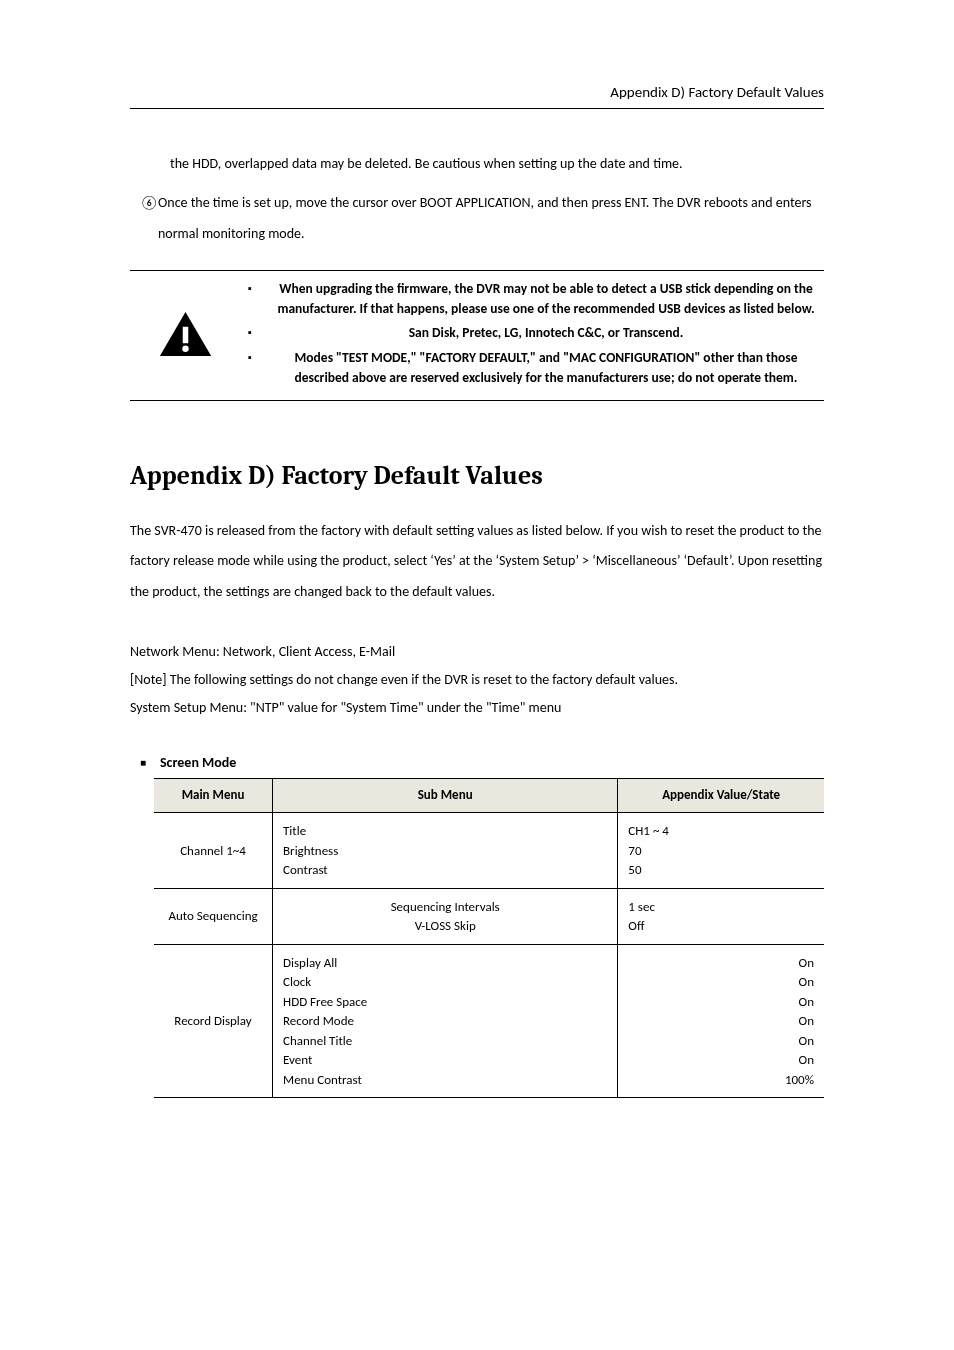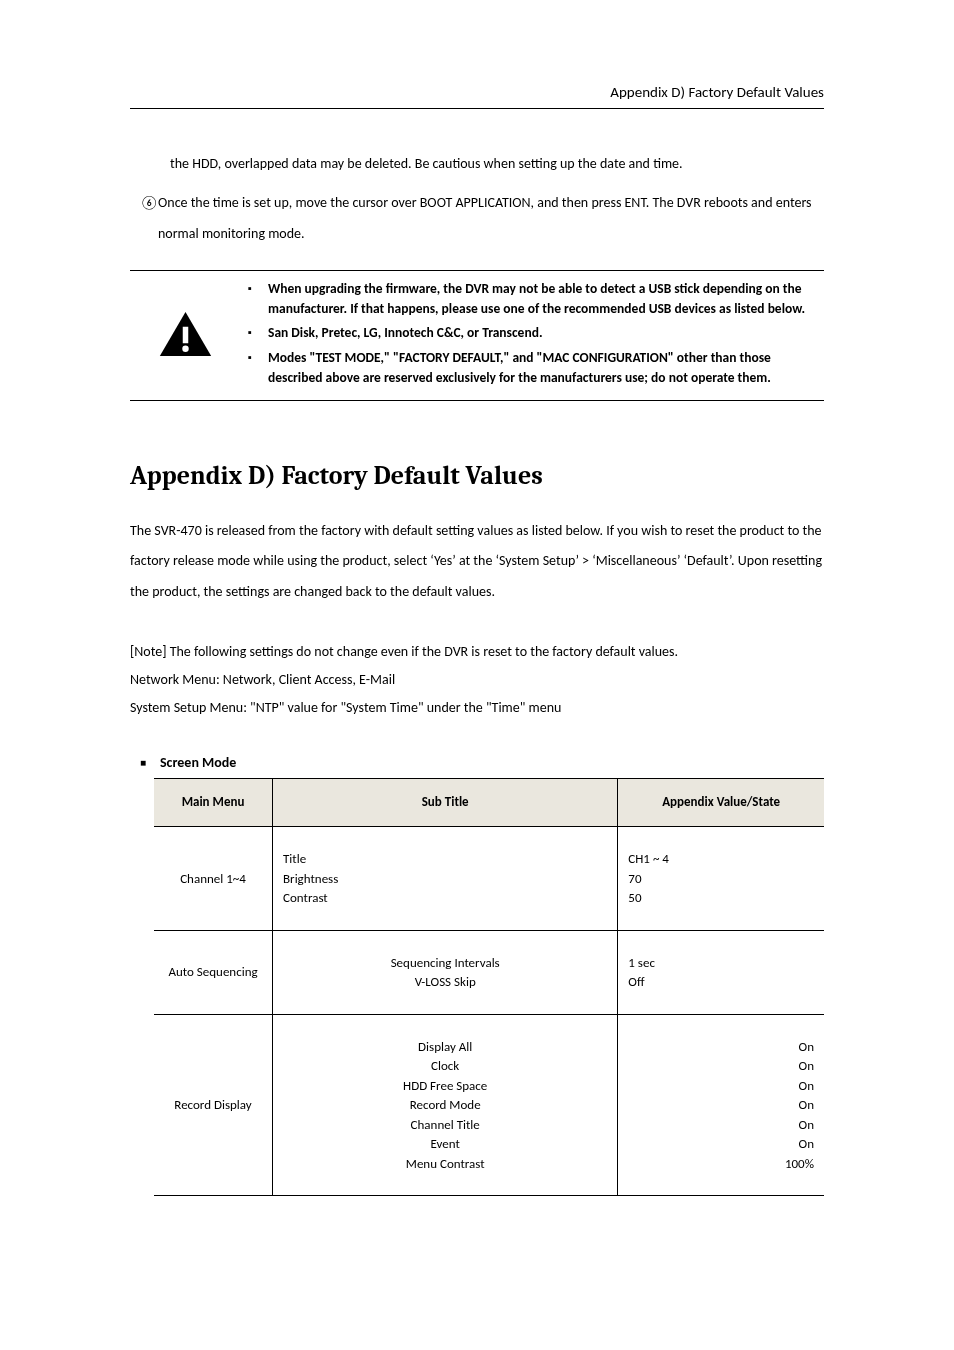--- a/index.html
+++ b/index.html
@@ -73,20 +73,21 @@
     .caution-bullet {
       width: 20px;
       flex-shrink: 0;
       font-size: 11px;
       padding-top: 2px;
     }
     .caution-text {
       flex: 1;
       font-weight: bold;
       font-size: 13.5px;
+      text-align: center;
     }
     .appendix-title {
       font-family: Cambria, Georgia, serif;
       font-size: 26px;
       font-weight: bold;
       margin-bottom: 18px;
     }
     .intro-text {
       line-height: 2.2;
       margin-bottom: 30px;
@@ -108,28 +109,28 @@
     }
     table {
       width: calc(100% - 24px);
       margin-left: 24px;
       border-collapse: collapse;
     }
     th {
       border-top: 1px solid #000;
       border-bottom: 1px solid #000;
       background: #eae7de;
-      padding: 13px 8px;
+      padding: 6px 8px;
       text-align: center;
       font-weight: bold;
       font-size: 13px;
     }
     td {
       border-bottom: 1px solid #000;
-      padding: 22px 10px;
+      padding: 8px 10px;
       vertical-align: middle;
       font-size: 13px;
       line-height: 1.5;
     }
     .col-divider {
       border-right: 1px solid #000;
     }
     .col-main {
       width: 115px;
       text-align: center;
@@ -177,35 +178,35 @@
       <div class="caution-text">Modes "TEST MODE," "FACTORY DEFAULT," and "MAC CONFIGURATION" other than those described above are reserved exclusively for the manufacturers use; do not operate them.</div>
     </div>
   </div>
 </div>
 
 <h1 class="appendix-title">Appendix D) Factory Default Values</h1>
 
 <div class="intro-text">The SVR-470 is released from the factory with default setting values as listed below. If you wish to reset the product to the factory release mode while using the product, select ‘Yes’ at the ‘System Setup’ &gt; ‘Miscellaneous’ ‘Default’. Upon resetting the product, the settings are changed back to the default values.</div>
 
 <div class="note-block">
+  <div>Network Menu: Network, Client Access, E-Mail</div>
   <div>[Note] The following settings do not change even if the DVR is reset to the factory default values.</div>
-  <div>Network Menu: Network, Client Access, E-Mail</div>
   <div>System Setup Menu: "NTP" value for "System Time" under the "Time" menu</div>
 </div>
 
 <div class="section-header">
   <span class="section-bullet">■</span>
   <span>Screen Mode</span>
 </div>
 
 <table>
   <thead>
     <tr>
       <th class="col-main col-divider">Main Menu</th>
-      <th class="col-sub col-divider">Sub Title</th>
+      <th class="col-sub col-divider">Sub Menu</th>
       <th class="col-default">Appendix Value/State</th>
     </tr>
   </thead>
   <tbody>
     <tr>
       <td class="col-main col-divider">Channel 1~4</td>
       <td class="col-sub col-divider" style="white-space: pre-line;">Title
 Brightness
 Contrast</td>
       <td class="col-default" style="white-space: pre-line;">CH1 ~ 4
@@ -214,21 +215,21 @@
     </tr>
     <tr>
       <td class="col-main col-divider" style="white-space: pre-line;">Auto Sequencing</td>
       <td class="col-sub col-divider" style="white-space: pre-line; text-align: center;">Sequencing Intervals
 V-LOSS Skip</td>
       <td class="col-default" style="white-space: pre-line;">1 sec
 Off</td>
     </tr>
     <tr>
       <td class="col-main col-divider">Record Display</td>
-      <td class="col-sub col-divider" style="white-space: pre-line; text-align: center;">Display All
+      <td class="col-sub col-divider" style="white-space: pre-line;">Display All
 Clock
 HDD Free Space
 Record Mode
 Channel Title
 Event
 Menu Contrast</td>
       <td class="col-default" style="white-space: pre-line; text-align: right;">On
 On
 On
 On

